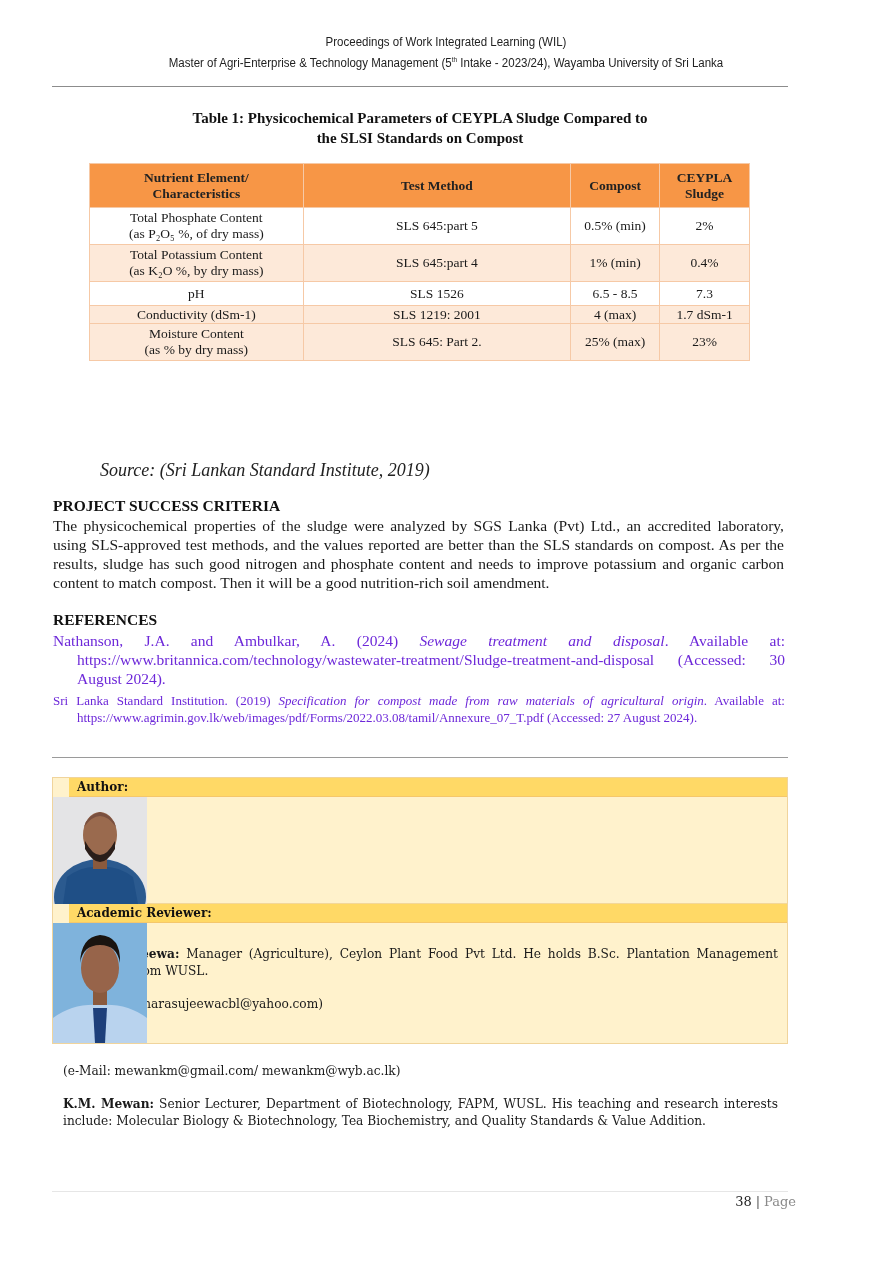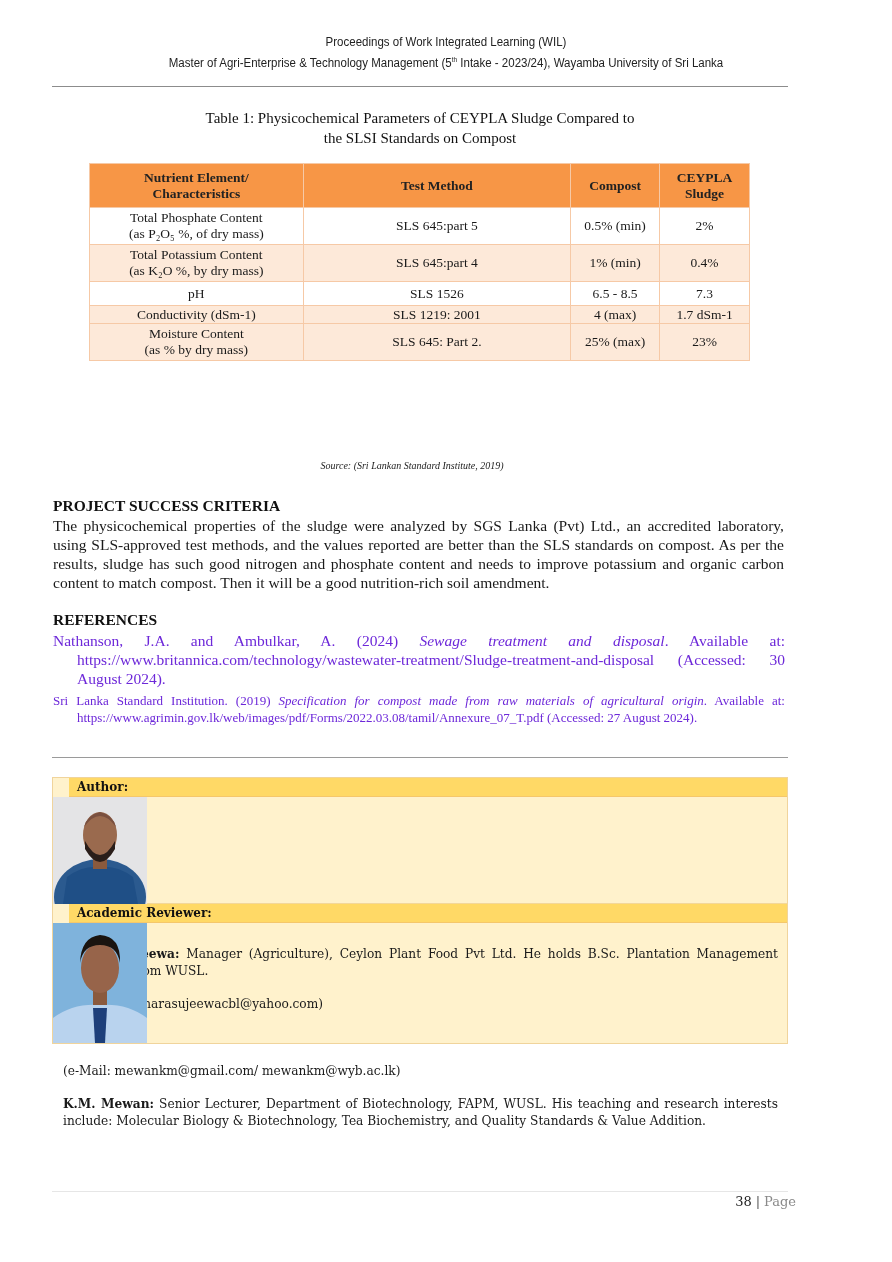--- a/index.html
+++ b/index.html
@@ -5,30 +5,30 @@
   * { box-sizing: border-box; margin: 0; padding: 0; }
   html, body { width: 892px; height: 1262px; background: #ffffff; overflow: hidden; }
   body { position: relative; font-family: "Liberation Serif", serif; color: #1a1a1a; }
 
   .running-header { position: absolute; top: 33px; left: 0; width: 892px; text-align: center;
     font-family: "Liberation Sans", sans-serif; font-size: 12.5px; line-height: 18px; color: #222;
     transform: scaleX(0.92); transform-origin: center; }
   .header-rule { position: absolute; top: 86px; left: 52px; width: 736px; height: 1px; background: #8c8c8c; }
 
   .table-title { position: absolute; top: 108px; left: 100px; width: 640px; text-align: center;
-    font-weight: normal; font-size: 15px; line-height: 20px; color: #111; }
+    font-weight: bold; font-size: 15px; line-height: 20px; color: #111; }
 
   table.params { position: absolute; top: 163px; left: 89px; width: 661px; border-collapse: collapse;
     font-size: 13.5px; line-height: 16px; color: #1a1a1a; }
   table.params th, table.params td { border: 1px solid #f6c9a6; text-align: center; vertical-align: middle; padding: 0 4px; }
   table.params th { background: #f79646; font-weight: bold; font-size: 13.5px; color: #222; height: 44px; line-height: 16px; }
   table.params tr.odd td { background: #fde9d9; }
   table.params tr.even td { background: #ffffff; }
   .c1 { width: 214px; } .c2 { width: 268px; } .c3 { width: 89px; } .c4 { width: 90px; }
-  .source { position: absolute; top: 460px; left: 92px; width: 640px; text-align: center; font-style: italic; font-size: 10px; color: #222; }
+  .source { position: absolute; top: 460px; left: 100px; width: 640px; text-align: left; font-style: italic; font-size: 18px; color: #222; }
 
   .section-heading { position: absolute; left: 53px; font-weight: bold; font-size: 15.5px; color: #111; }
   .para { position: absolute; left: 53px; width: 731px; font-size: 15.5px; line-height: 19px; text-align: justify; color: #1a1a1a; }
 
   .refs { position: absolute; top: 631px; left: 53px; width: 732px; }
   .ref { padding-left: 24px; text-indent: -24px; text-align: justify; color: #6d28d9; font-family: Liberation Serif, serif; }
   .ref1 { font-size: 15.5px; line-height: 19px; }
   .ref2 { font-size: 13px; line-height: 17px; margin-top: 4px; }
 
   .mid-rule { position: absolute; top: 757px; left: 52px; width: 736px; height: 1px; background: #9a9a9a; }

